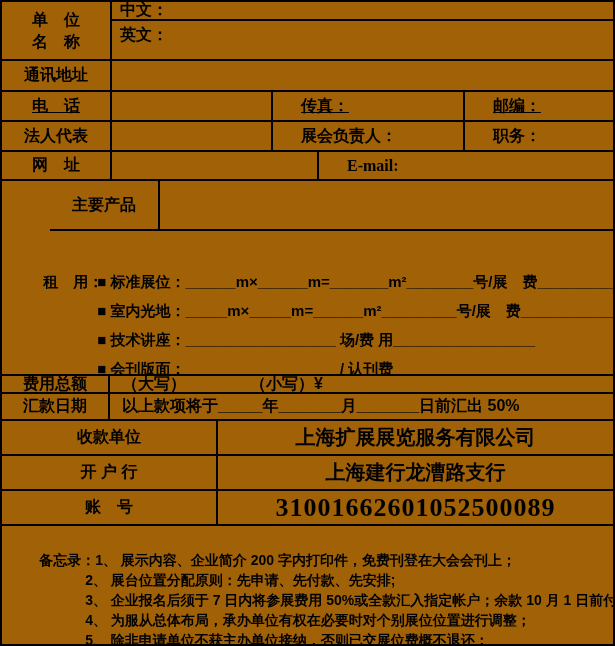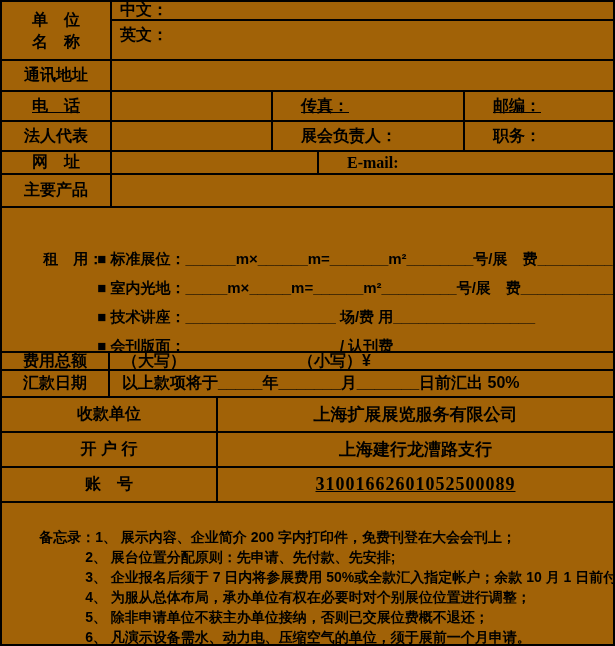--- a/index.html
+++ b/index.html
@@ -20,22 +20,22 @@
   .br { border-right:2px solid #000; }
   .label-cell { justify-content:center; font-size:16px; white-space:pre; }
   .pl { padding-left:28px; font-size:16px; white-space:pre; }
   .serif { font-family:"Liberation Serif", serif; }
 
   
   .r-unit { height:59px; }
   .r-addr { height:31px; }
   .r-phone { height:30px;text-decoration:underline; }
   .r-legal { height:30px; }
-  .r-web { height:23px; }
-  .r-prod { height:33px; }
+  .r-web { height:29px; }
+  .r-prod { height:50px;margin-left:48px; }
   .r-rental { height:145px; }
   .r-total { height:18px; }
   .r-remit { height:27px; }
   .r-payee, .r-bank, .r-acct { height:35px; }
   .r-memo { height:145px; }
 
   
   .w-label { width:110px; flex:0 0 110px; }
   .w-val1 { width:161px; flex:0 0 161px; }
   .w-fax { width:192px; flex:0 0 192px; }
@@ -51,25 +51,25 @@
   .unit-sub .sub.top { border-bottom:2px solid #000; height:19px; }
 
   
   .rental-cell { display:block; padding:7px 0 0 8px; font-size:15px; }
   .rental-line { height:29px; line-height:29px; white-space:pre; }
   .rental-line.cont { padding-left:54px; }
   .rental-prefix { display:inline-block; width:54px; }
 
   
   .total-cell { padding-left:12px; font-size:16px; white-space:pre; }
-  .total-lower { margin-left:112px; }
-
-  
-  .big-val { justify-content:center; font-size:17px; }
-  .acct-val { justify-content:center; font-size:18px; letter-spacing:1px;text-decoration:underline; }
+  .total-lower { margin-left:64px; }
+
+  
+  .big-val { justify-content:center; font-size:20px; }
+  .acct-val { justify-content:center; font-size:26px; letter-spacing:1px; }
 
   
   .memo-cell { display:block; padding:4px 0 0 6px; font-size:14px; }
   .memo-line { height:20px; line-height:20px; white-space:pre; }
   .memo-line.cont { padding-left:46px; }
 </style>
 </head>
 <body>
 
 <div class="form">

